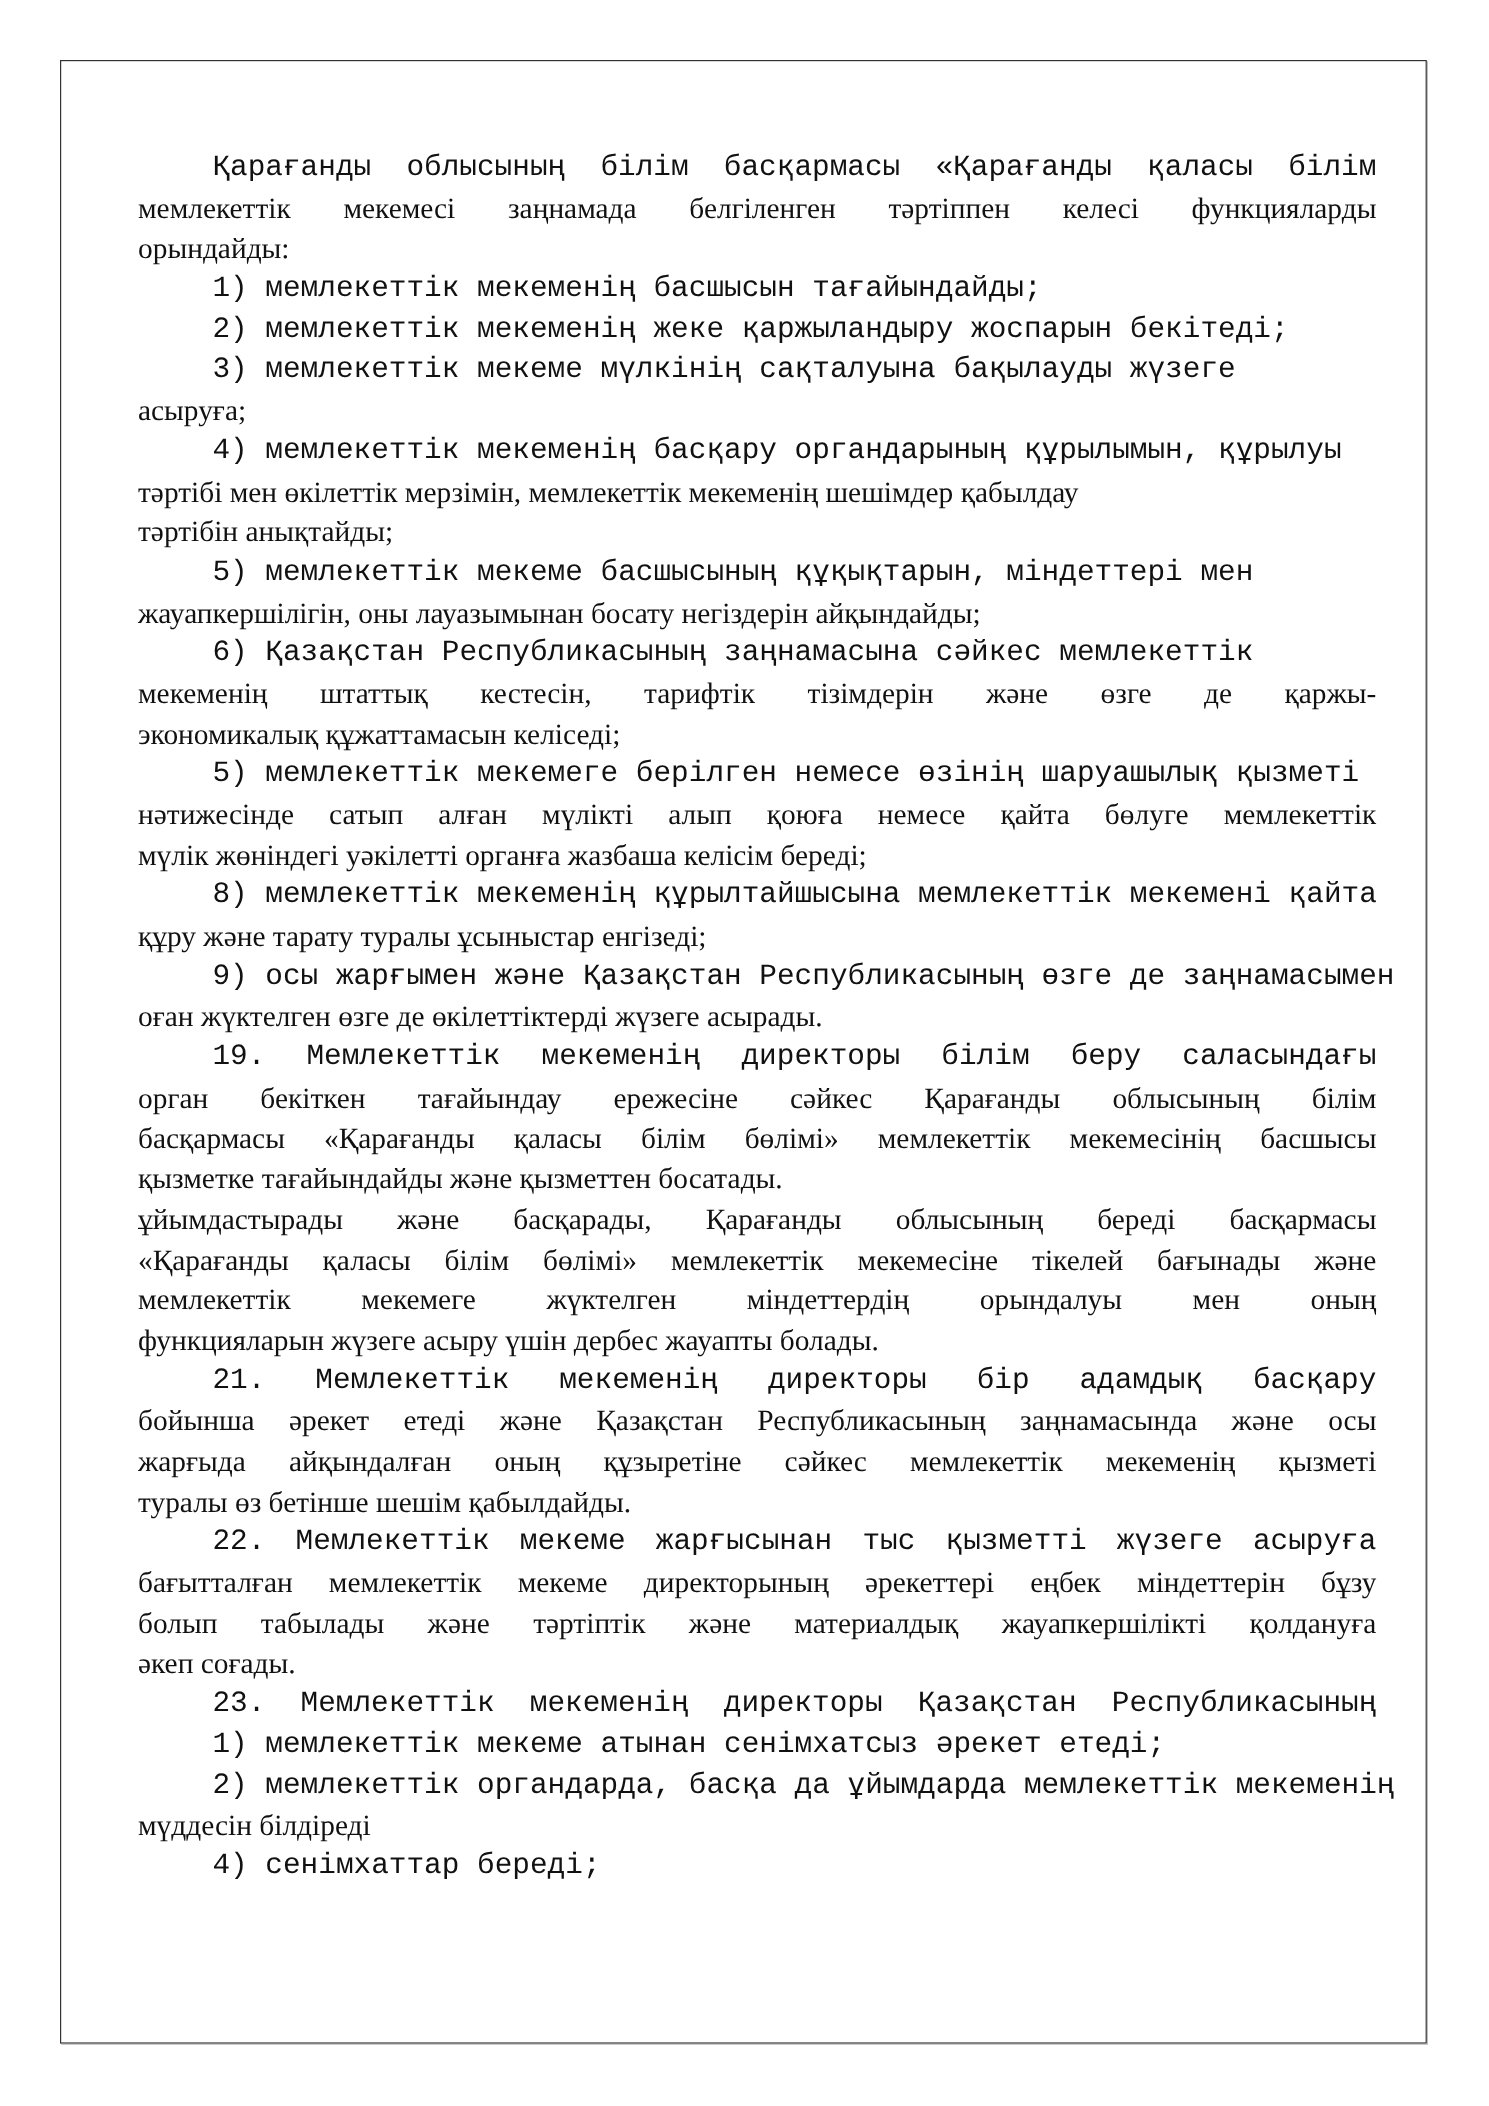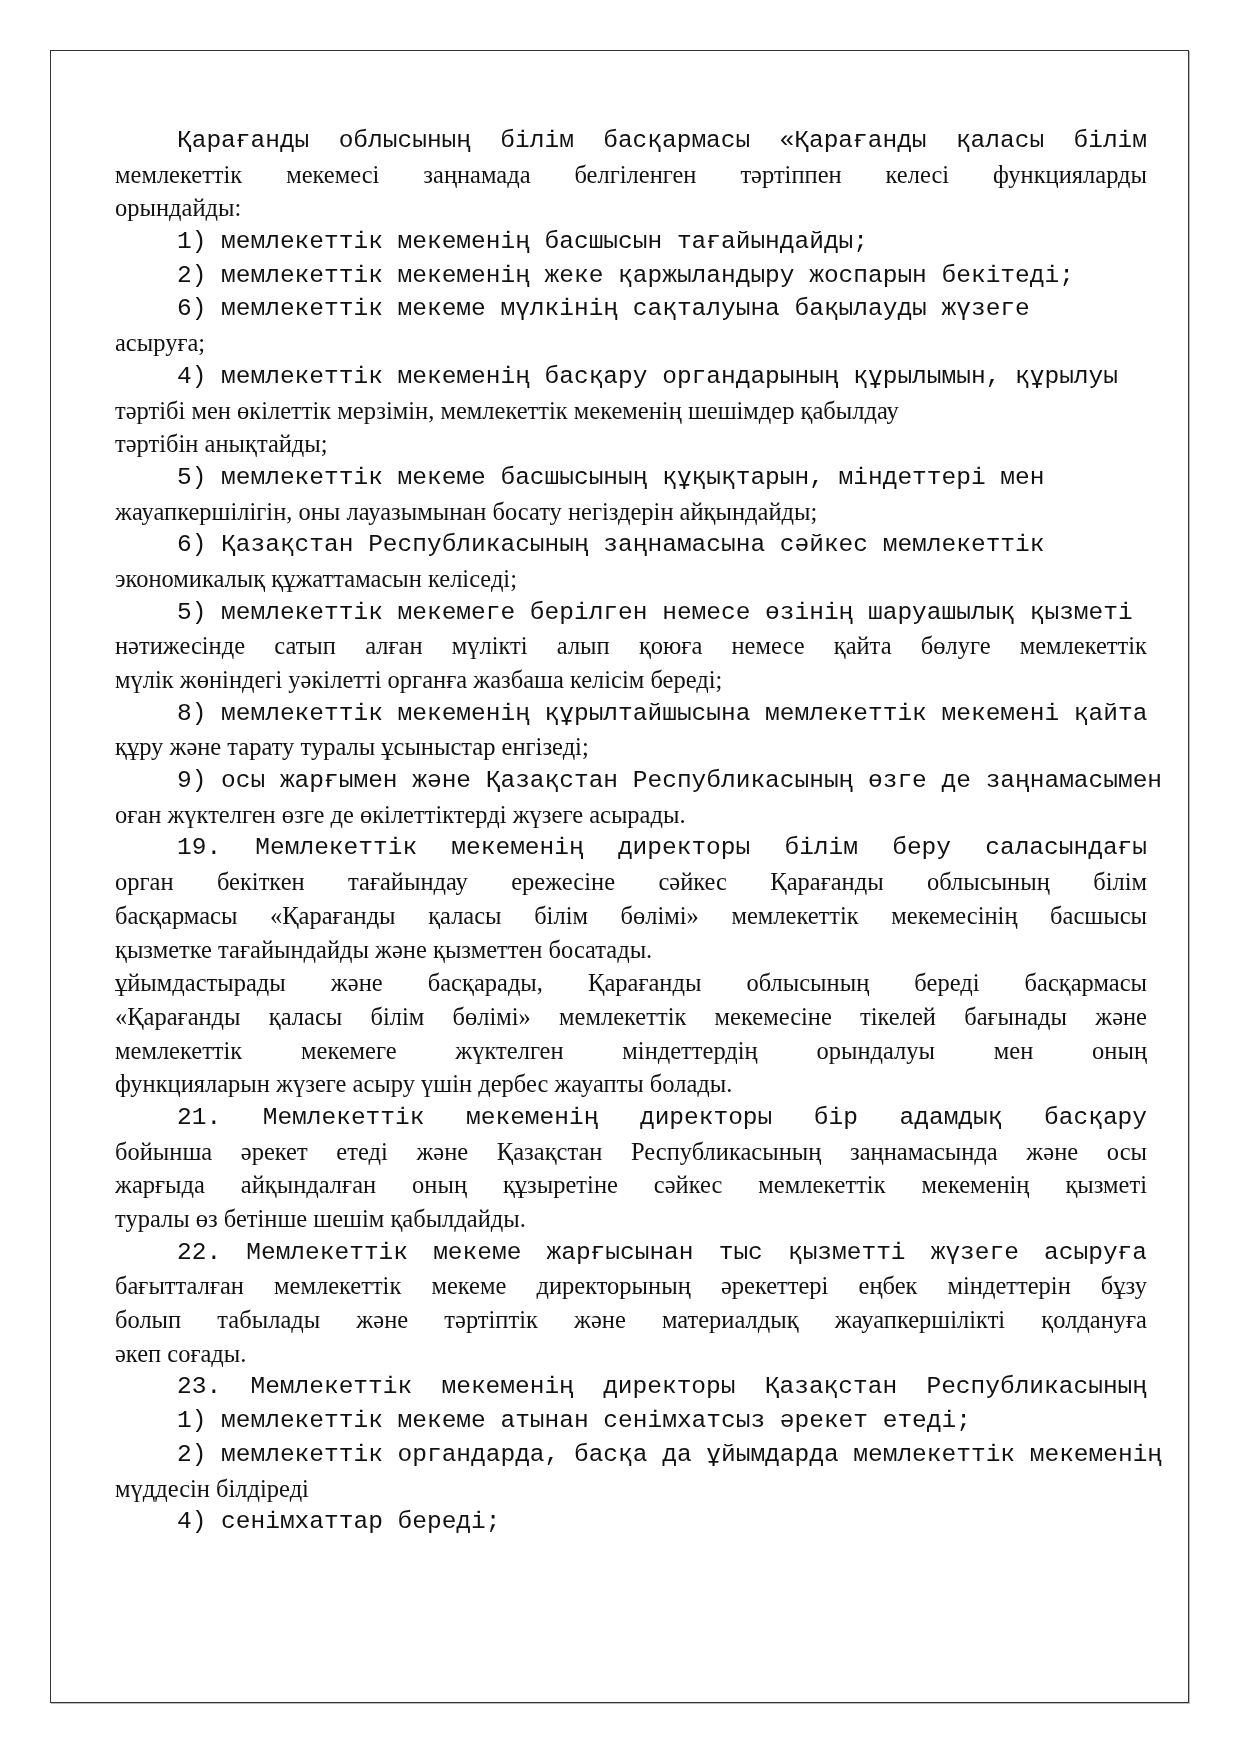--- a/index.html
+++ b/index.html
@@ -46,34 +46,35 @@
       <span class="line justify">мемлекеттік мекемесі заңнамада белгіленген тәртіппен келесі функцияларды</span>
       <span class="line">орындайды:</span>
     </div>
     <div class="paragraph">
       <span class="line indent">1)  мемлекеттік мекеменің басшысын тағайындайды;</span>
     </div>
     <div class="paragraph">
       <span class="line indent">2)  мемлекеттік мекеменің жеке қаржыландыру жоспарын бекітеді;</span>
     </div>
     <div class="paragraph">
-      <span class="line indent">6)  мемлекеттік мекеме мүлкінің сақталуына бақылауды жүзеге</span>
+      <span class="line indent">3)  мемлекеттік мекеме мүлкінің сақталуына бақылауды жүзеге</span>
       <span class="line">асыруға;</span>
     </div>
     <div class="paragraph">
       <span class="line indent">4)  мемлекеттік мекеменің басқару органдарының құрылымын, құрылуы</span>
       <span class="line">тәртібі мен өкілеттік мерзімін, мемлекеттік мекеменің шешімдер қабылдау</span>
       <span class="line">тәртібін анықтайды;</span>
     </div>
     <div class="paragraph">
       <span class="line indent">5)  мемлекеттік мекеме басшысының құқықтарын, міндеттері мен</span>
       <span class="line">жауапкершілігін, оны лауазымынан босату негіздерін айқындайды;</span>
     </div>
     <div class="paragraph">
       <span class="line indent">6)  Қазақстан Республикасының заңнамасына сәйкес мемлекеттік</span>
+      <span class="line justify">мекеменің штаттық кестесін, тарифтік тізімдерін және өзге де қаржы-</span>
       <span class="line">экономикалық құжаттамасын келіседі;</span>
     </div>
     <div class="paragraph">
       <span class="line indent">5)  мемлекеттік мекемеге берілген немесе өзінің шаруашылық қызметі</span>
       <span class="line justify">нәтижесінде сатып алған мүлікті алып қоюға немесе қайта бөлуге мемлекеттік</span>
       <span class="line">мүлік жөніндегі уәкілетті органға жазбаша келісім береді;</span>
     </div>
     <div class="paragraph">
       <span class="line indent">8)  мемлекеттік мекеменің құрылтайшысына мемлекеттік мекемені қайта</span>
       <span class="line">құру және тарату туралы ұсыныстар енгізеді;</span>

